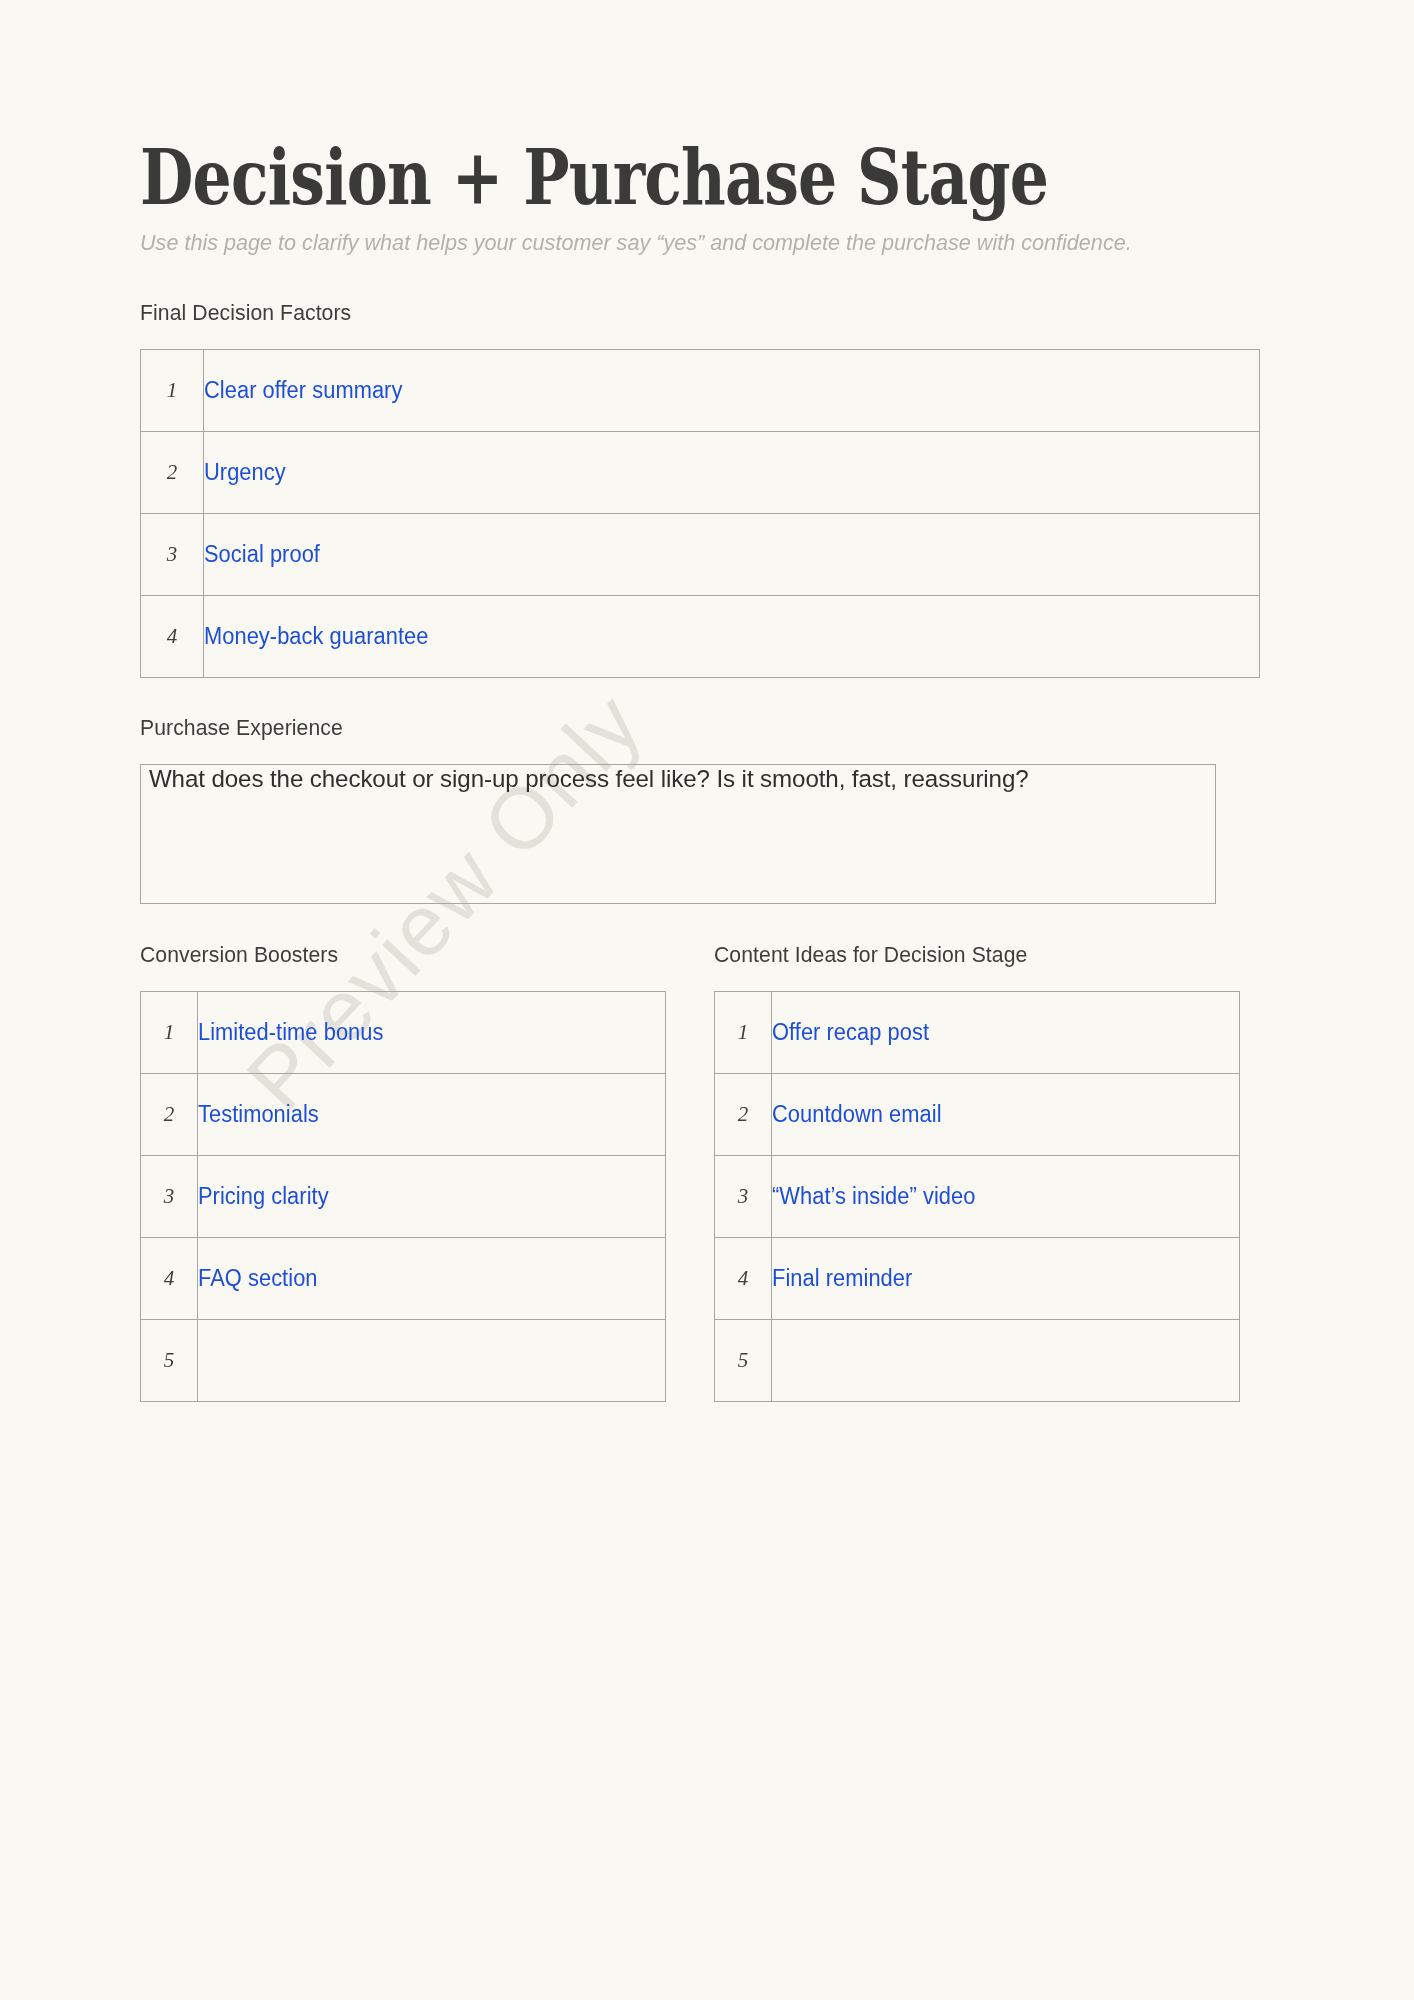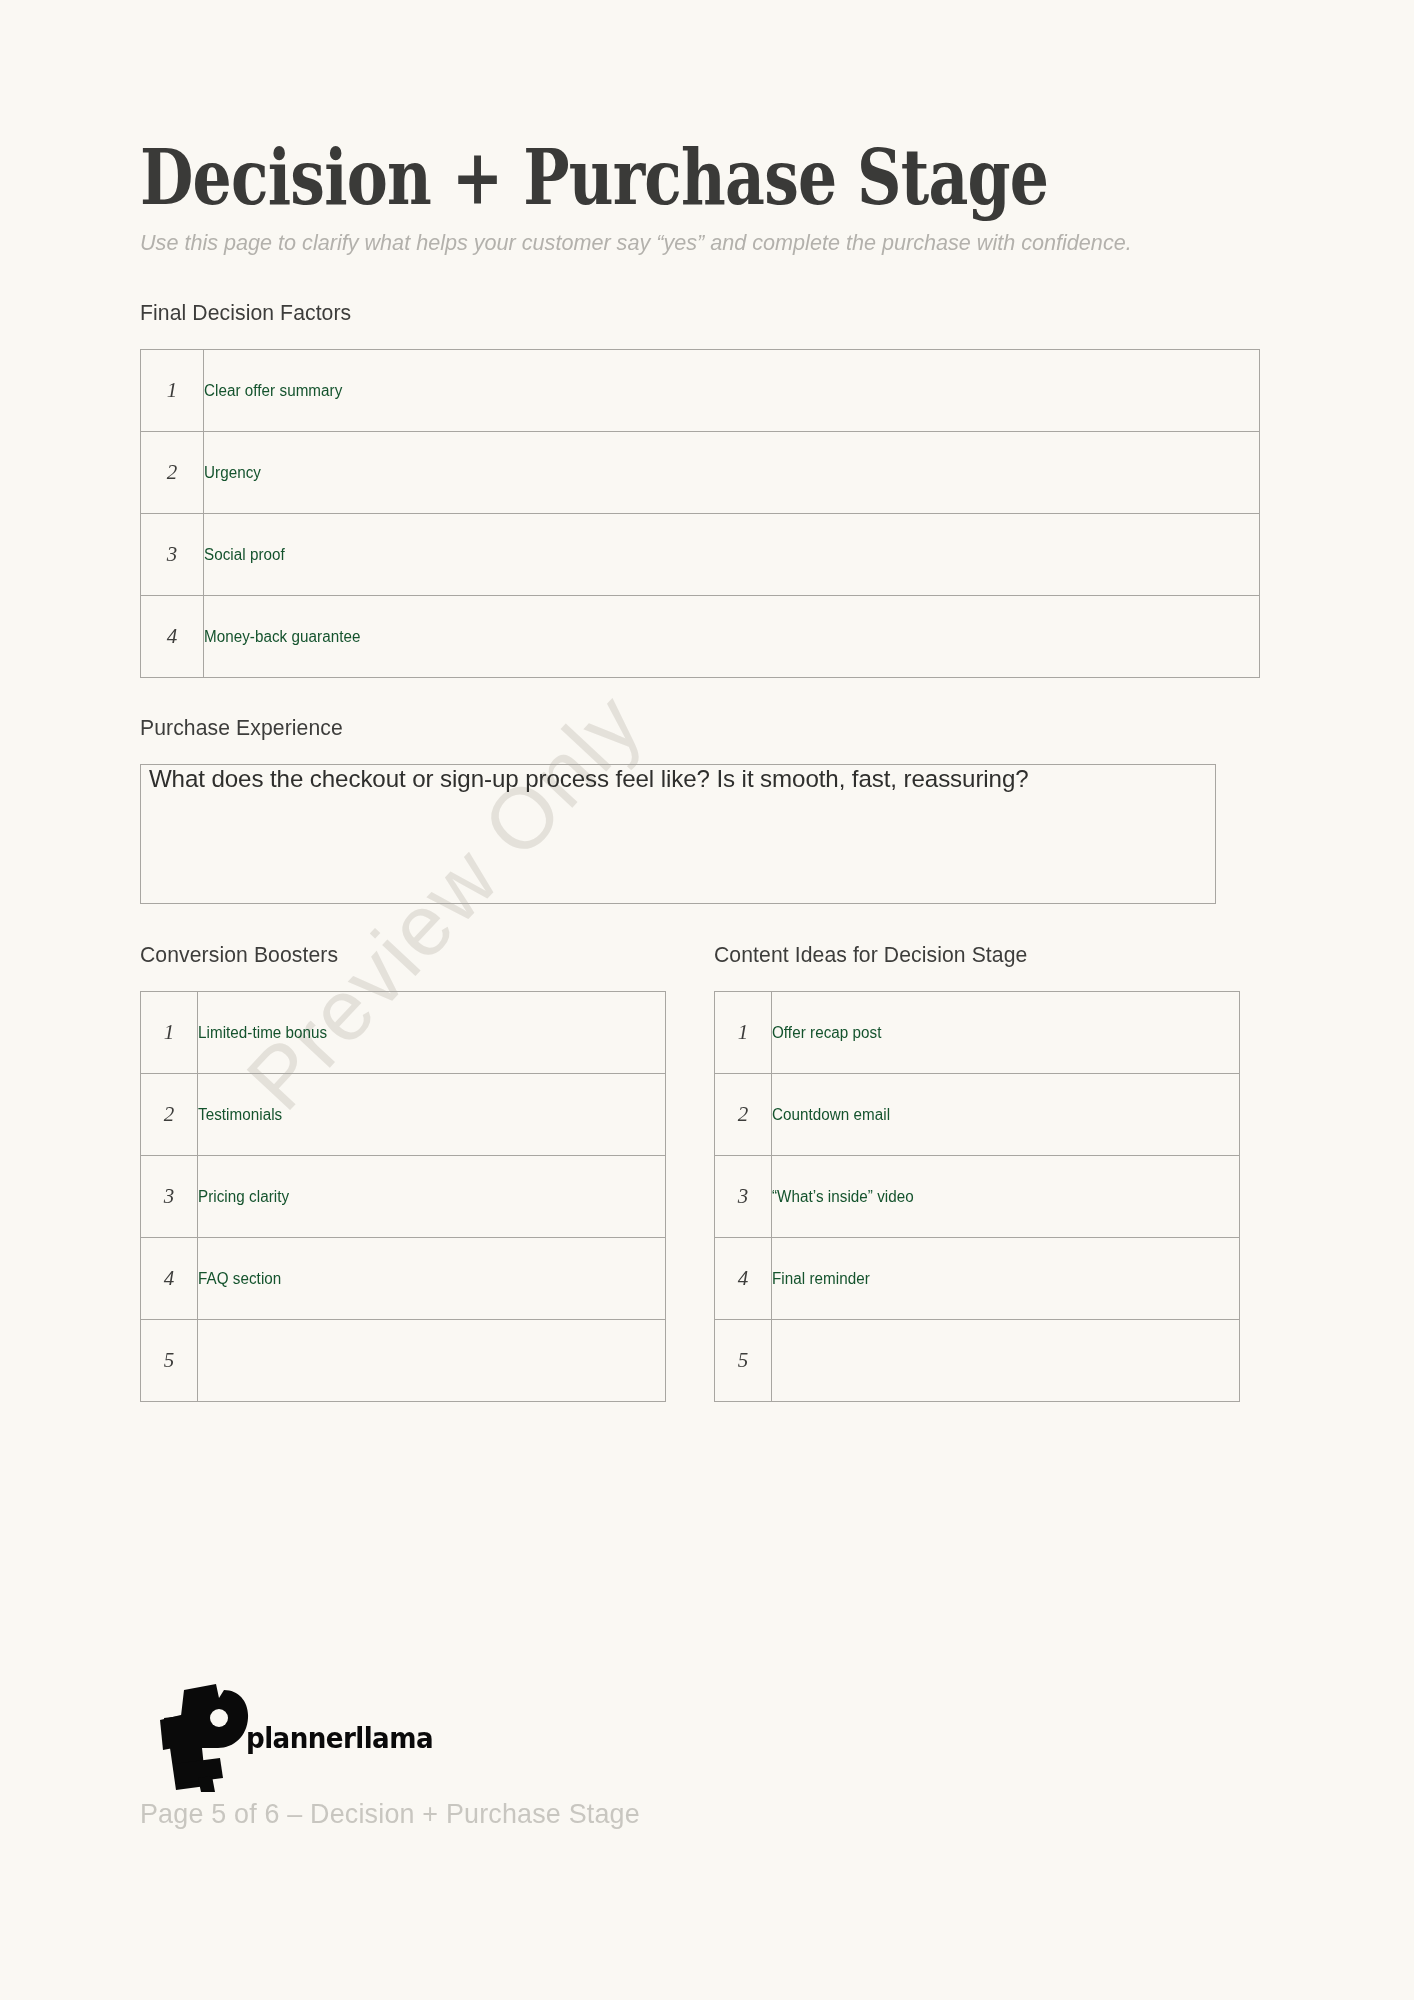--- a/index.html
+++ b/index.html
@@ -108,22 +108,22 @@
   td.num {
     width: 50px;
     text-align: center;
     font-style: italic;
     font-size: 21px;
     color: #3d3d3b;
     font-family: "Liberation Serif", serif;
   }
   td.val {
     padding-left: 22px;
-    font-size: 16px;
-    color: #14532d;
+    font-size: 23px;
+    color: #1d4ed8;
     letter-spacing: 0.05px;
   }
   td.val span { display: inline-block; transform: scaleX(0.95); transform-origin: left center; }
 
   
   #table-final-decision-factors { width: 1120px; }
   #table-final-decision-factors td { height: 81px; }
   #table-final-decision-factors td.num { width: 62px; }
 
   
@@ -297,34 +297,14 @@
               <td class="num">5</td>
               <td class="val"><span></span></td>
             </tr>
           </tbody>
         </table>
       </div>
 
     </div>
   </div>
 
-  <div class="footer">
-    <div class="brand">
-      <svg class="brand-mark" viewBox="0 0 112 110" aria-hidden="true">
-        <g fill="#0a0a0a">
-
-          <path d="M20 38 L45 32 L49 63 L23 68 Z"></path>
-
-          <path d="M44 8 L76 2 L79 16 L84 8 C99 8 109 20 108 36 C107 54 94 66 78 66
-                   L62 66 L66 104 L36 108 L30 66 L27 66 L24 36 L41 34 Z"></path>
-
-          <circle cx="79" cy="36" r="9" fill="#faf8f3"></circle>
-
-          <path d="M33 82 L80 76 L83 96 L36 102 Z"></path>
-          <path d="M58 96 L72 94 L75 110 L61 110 Z"></path>
-        </g>
-      </svg>
-      <div class="brand-name">plannerllama</div>
-    </div>
-    <div class="footer-note">Page 5 of 6 – Decision + Purchase Stage</div>
-  </div>
 
 </div>
 
 </body></html>

